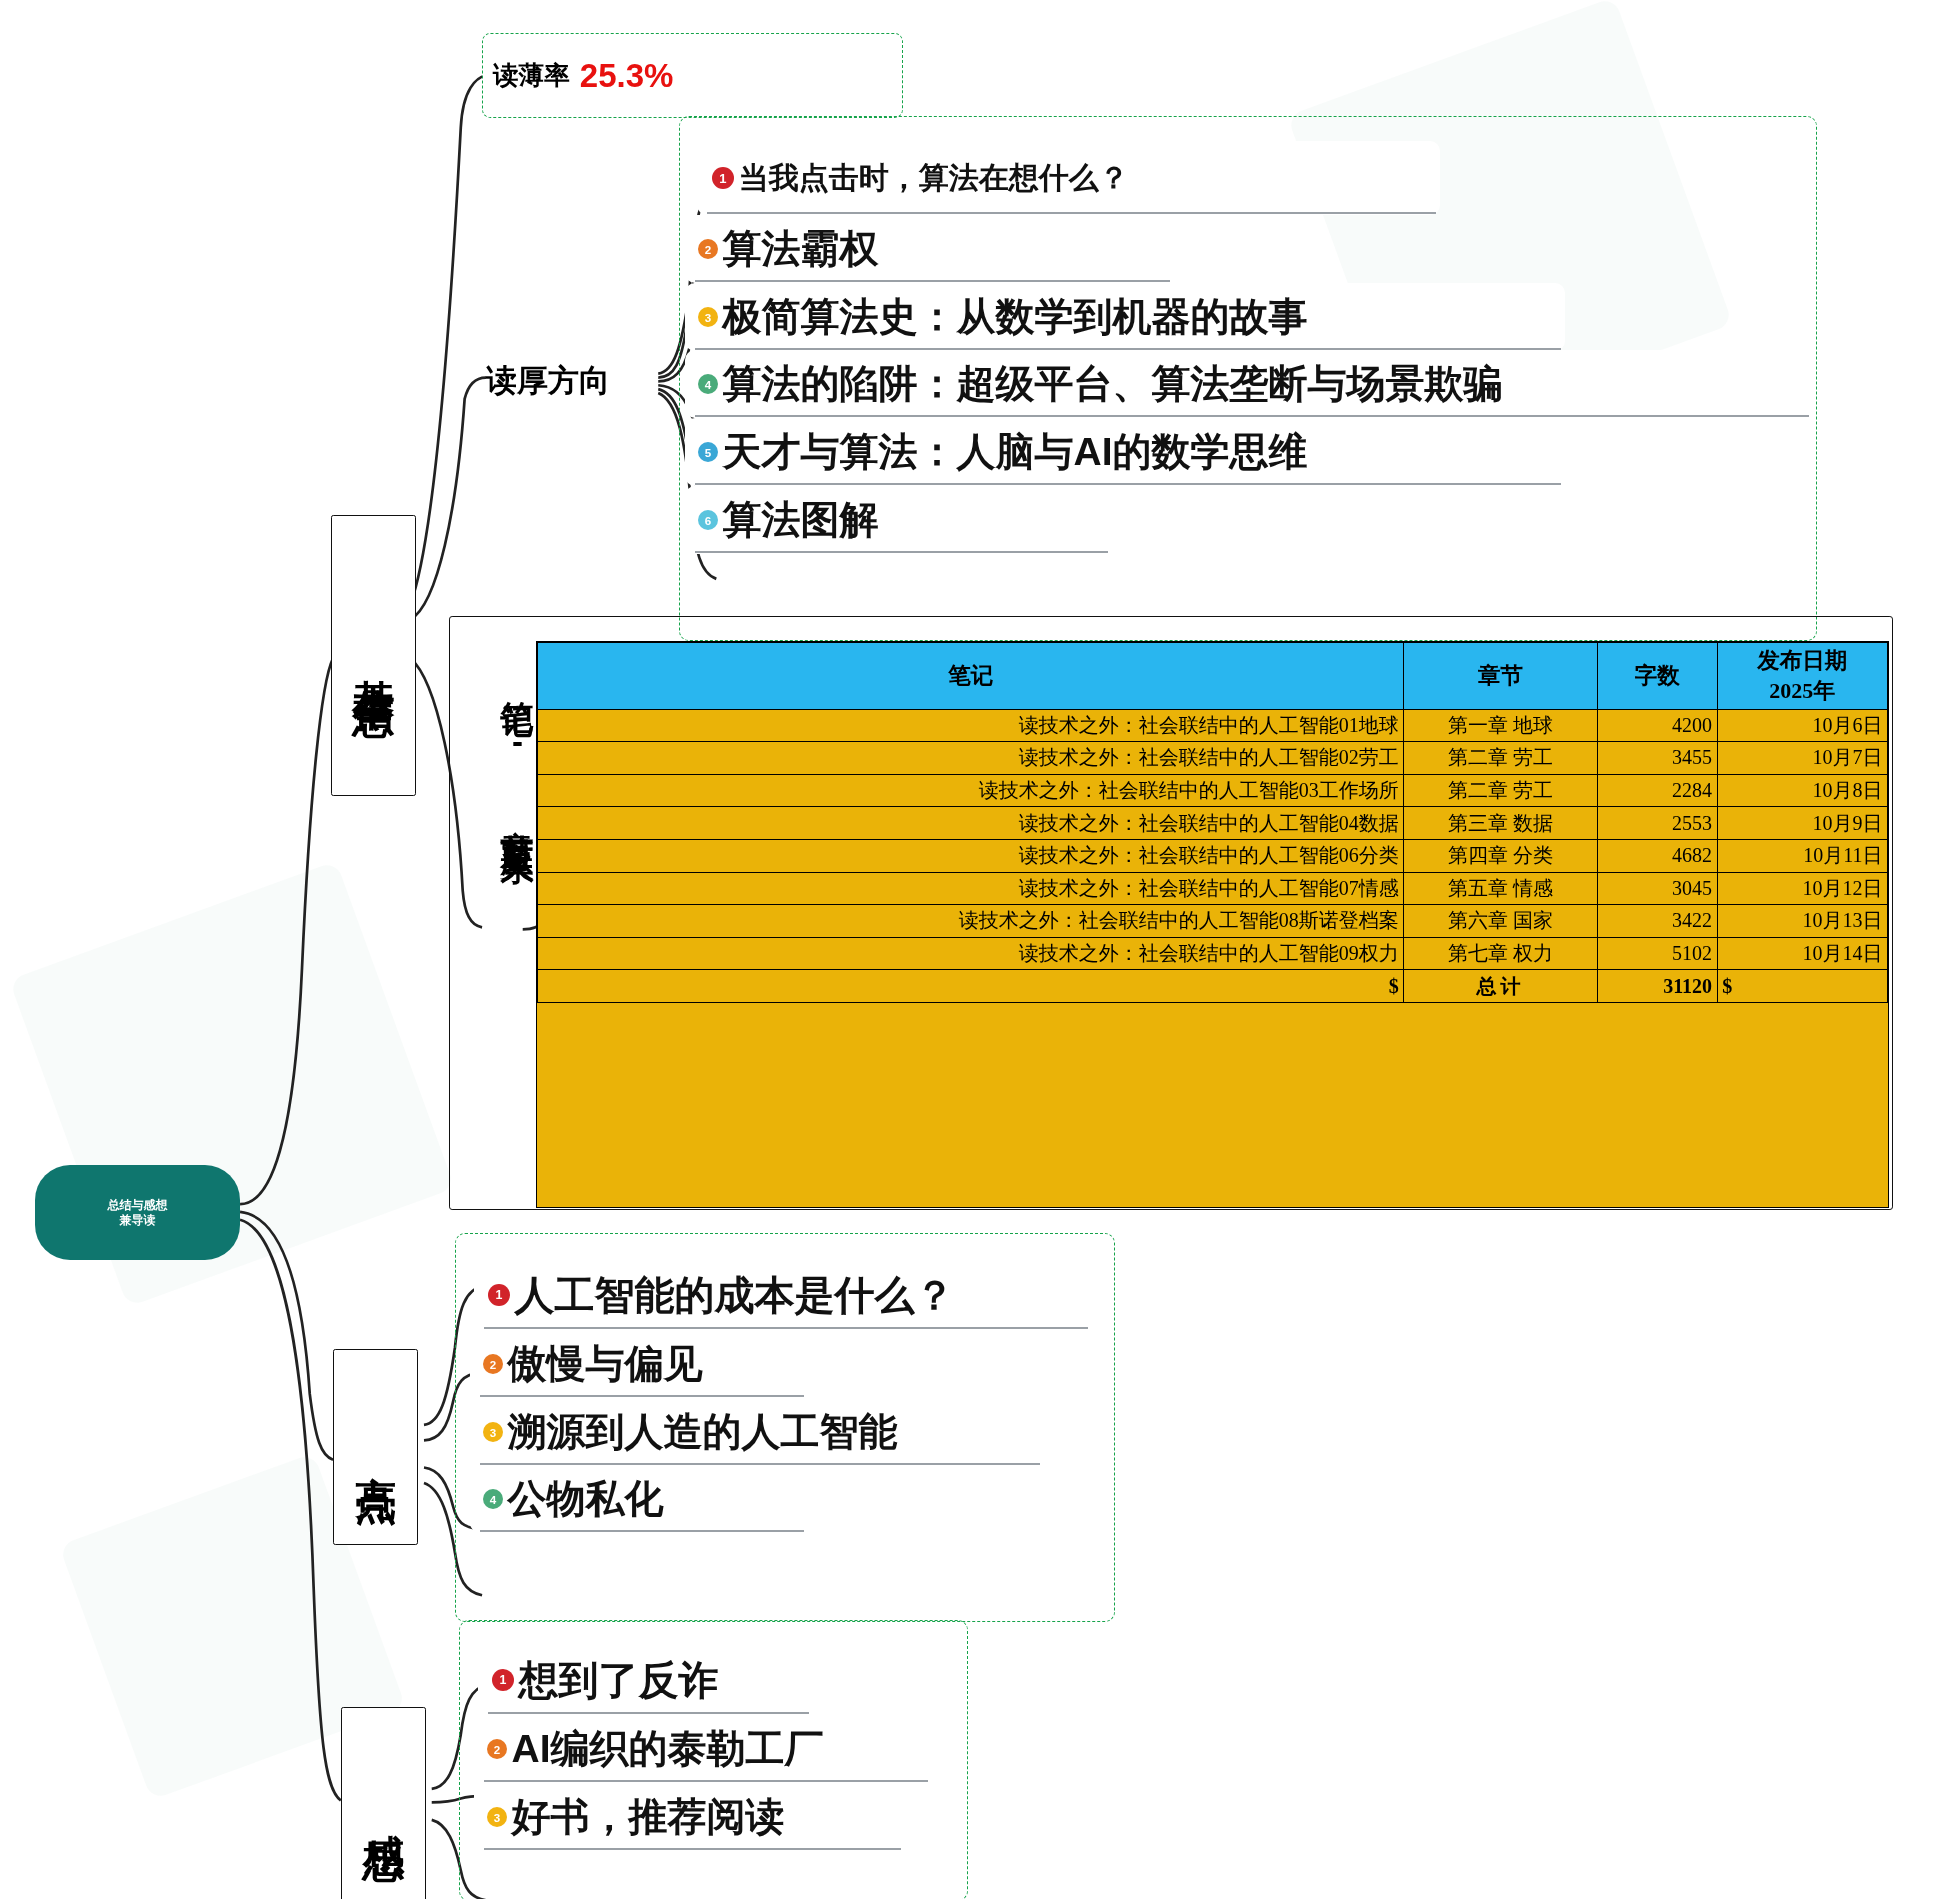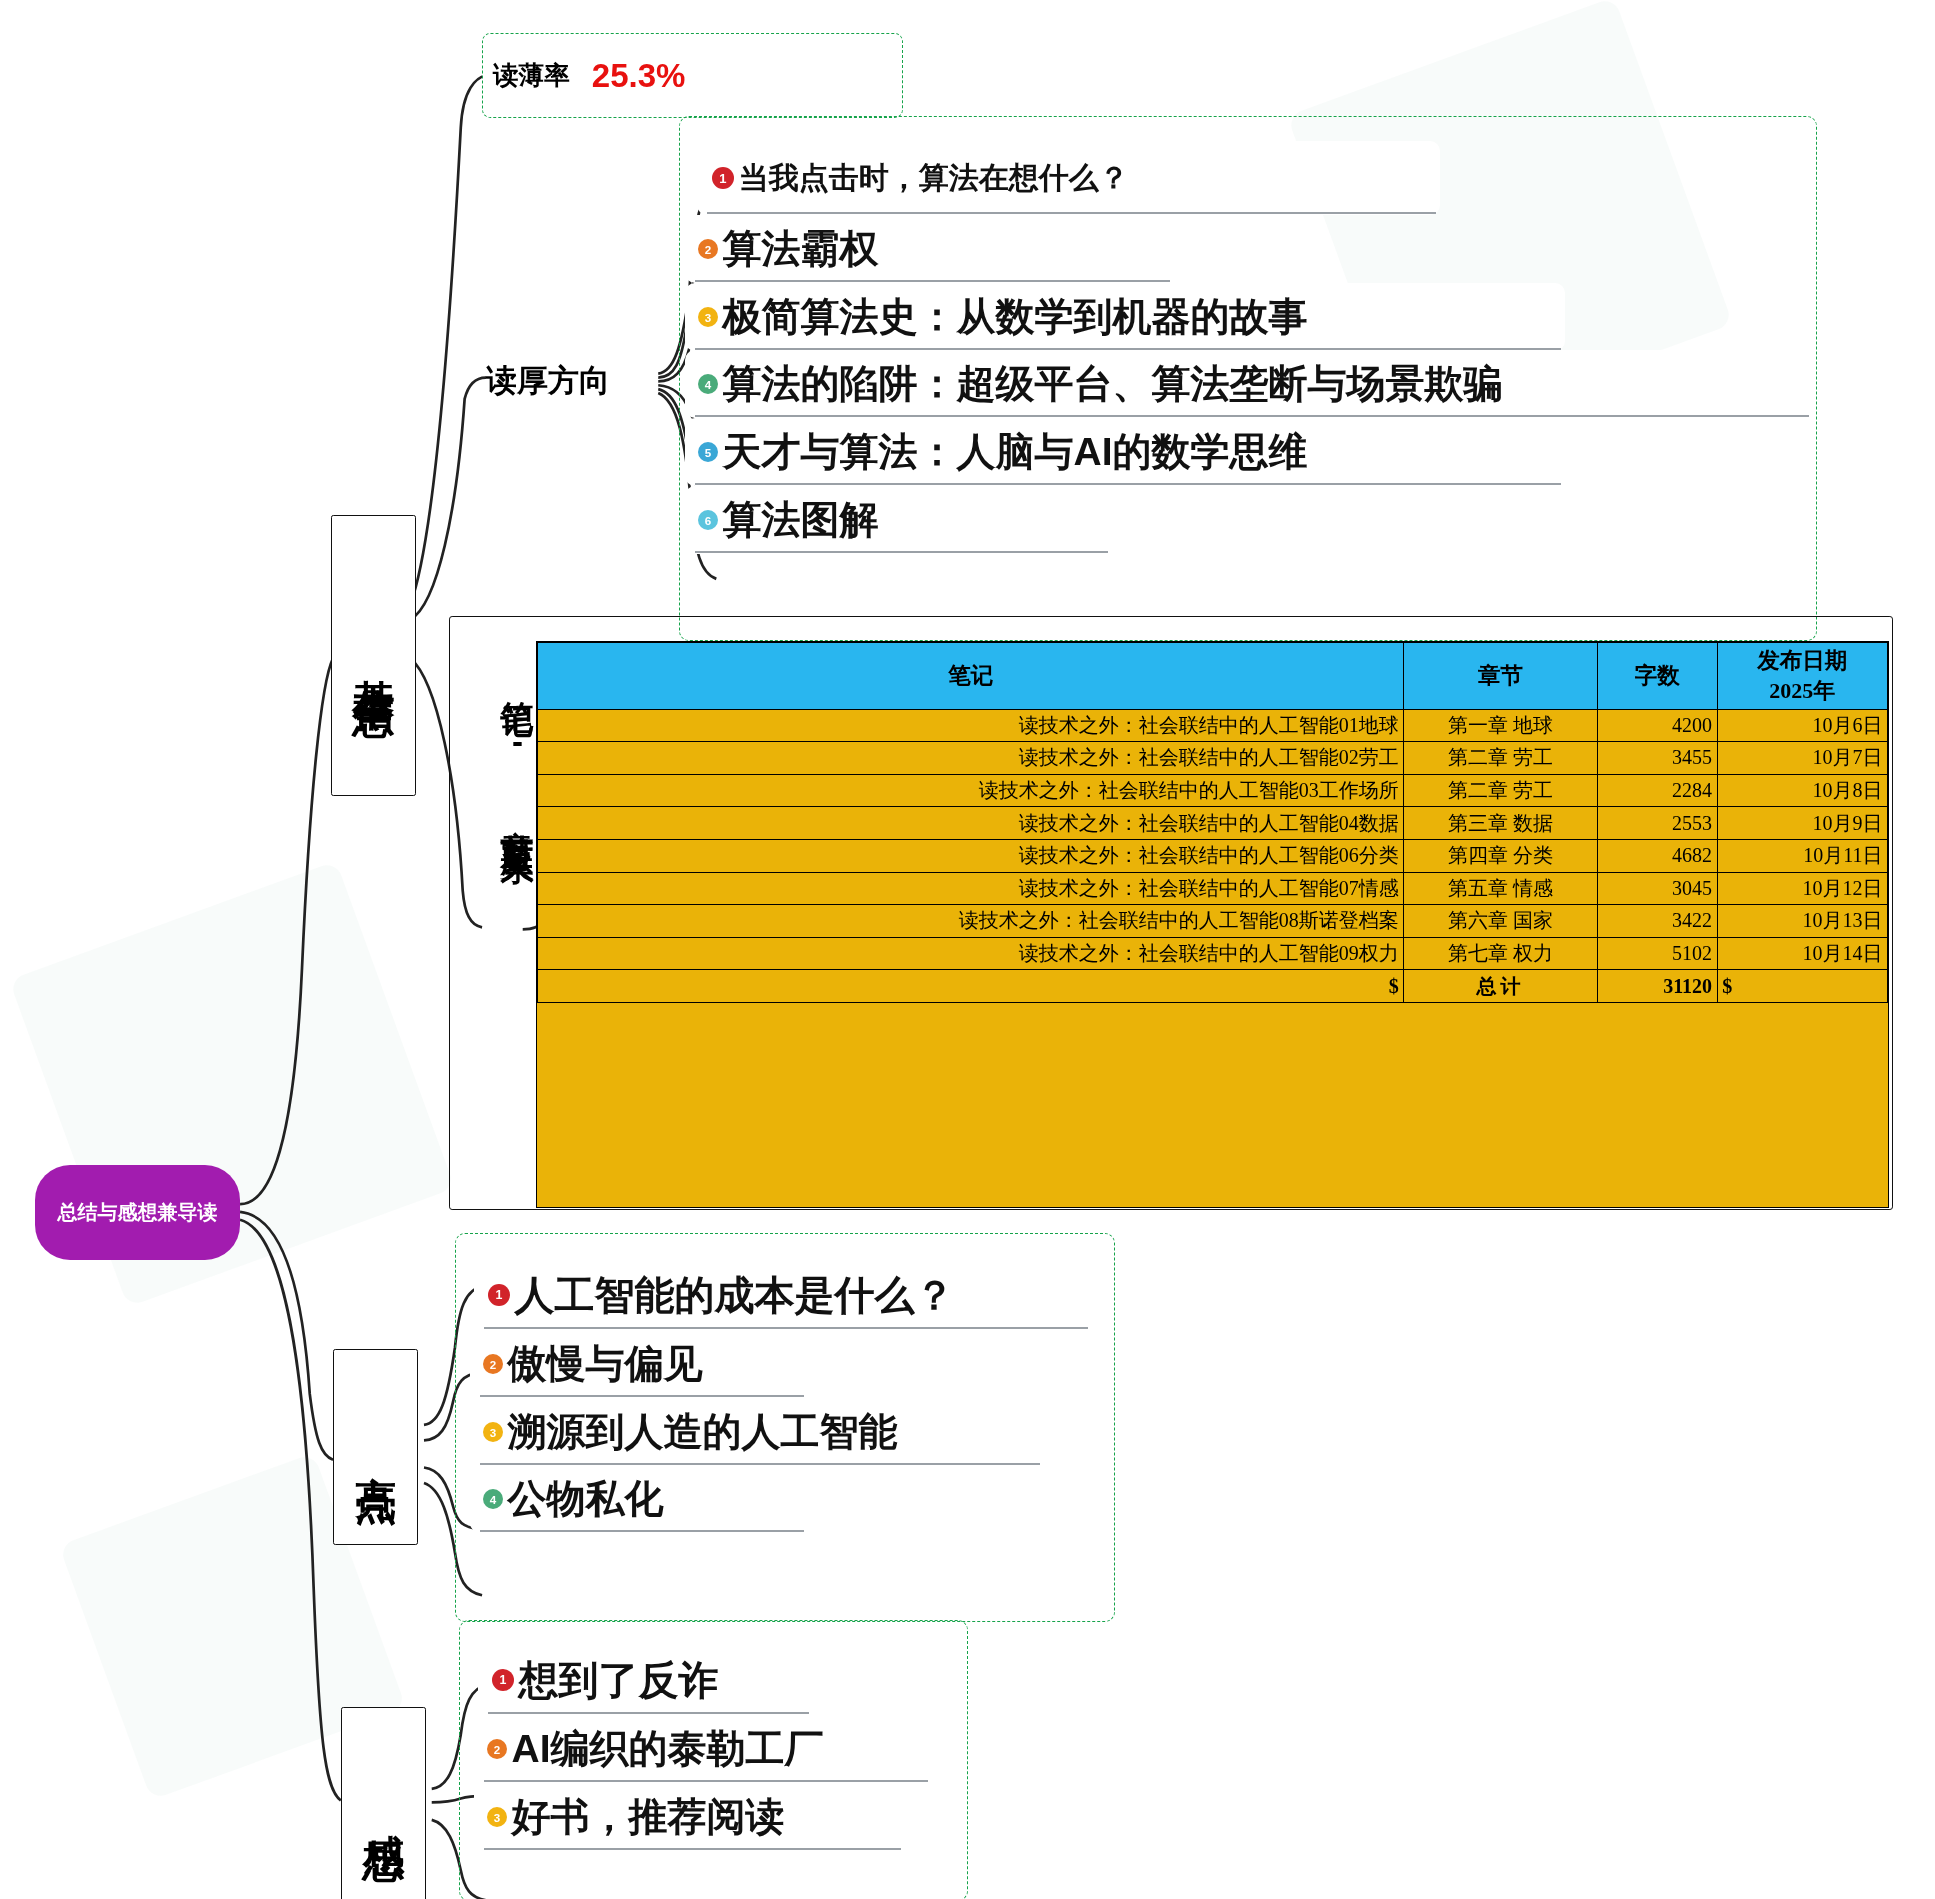--- a/index.html
+++ b/index.html
@@ -119,44 +119,44 @@
     border-radius: 8.5px;
     background: #ffffff;
     display: flex;
     align-items: center;
     padding: 0 10px;
   }
   .ratio-label {
     font-weight: bold;
     color: #000;
     font-size: 25.6px;
-    margin-right: 22px;
+    margin-right: 10px;
     white-space: nowrap;
   }
   .ratio-value {
     font-weight: bold;
     color: #e8110f;
     font-size: 33px;
     white-space: nowrap;
   }
 
   
   .root-pill {
     position: absolute;
-    background: #a21caf;
+    background: #0f766e;
     border-radius: 35px;
     color: #ffffff;
     font-weight: bold;
     display: flex;
-    flex-direction: row;
+    flex-direction: column;
     align-items: center;
     justify-content: center;
     text-align: center;
     line-height: 1.25;
-    font-size: 20px;
+    font-size: 12px;
   }
 
   
   .tablewrap {
     position: absolute;
     border: 1.5px solid #000;
     background: #eab308;
   }
   table.notes {
     border-collapse: collapse;

